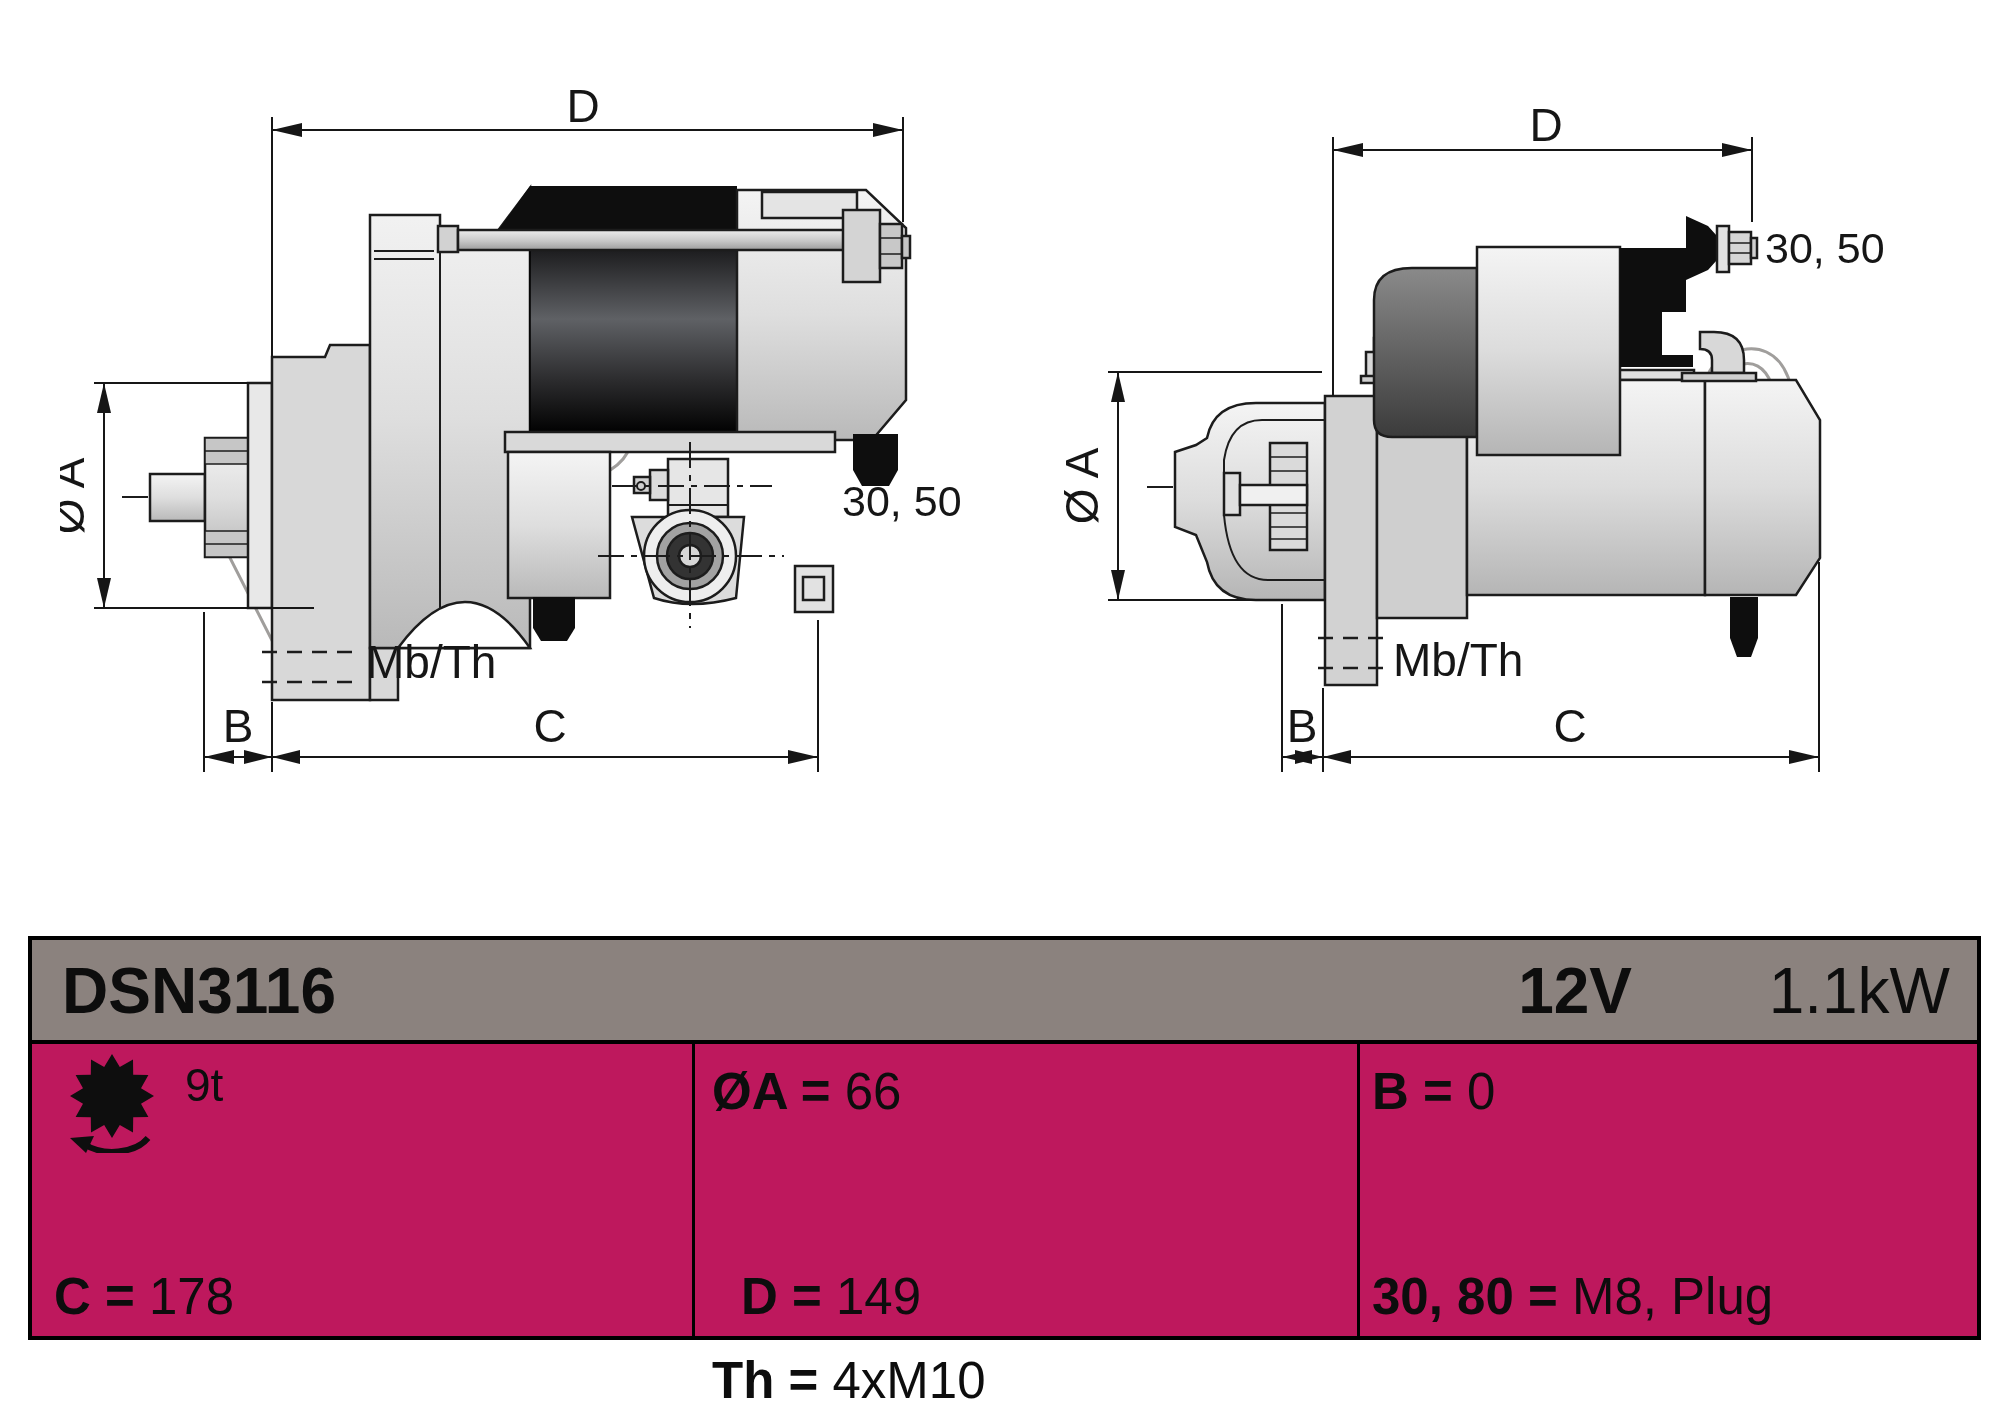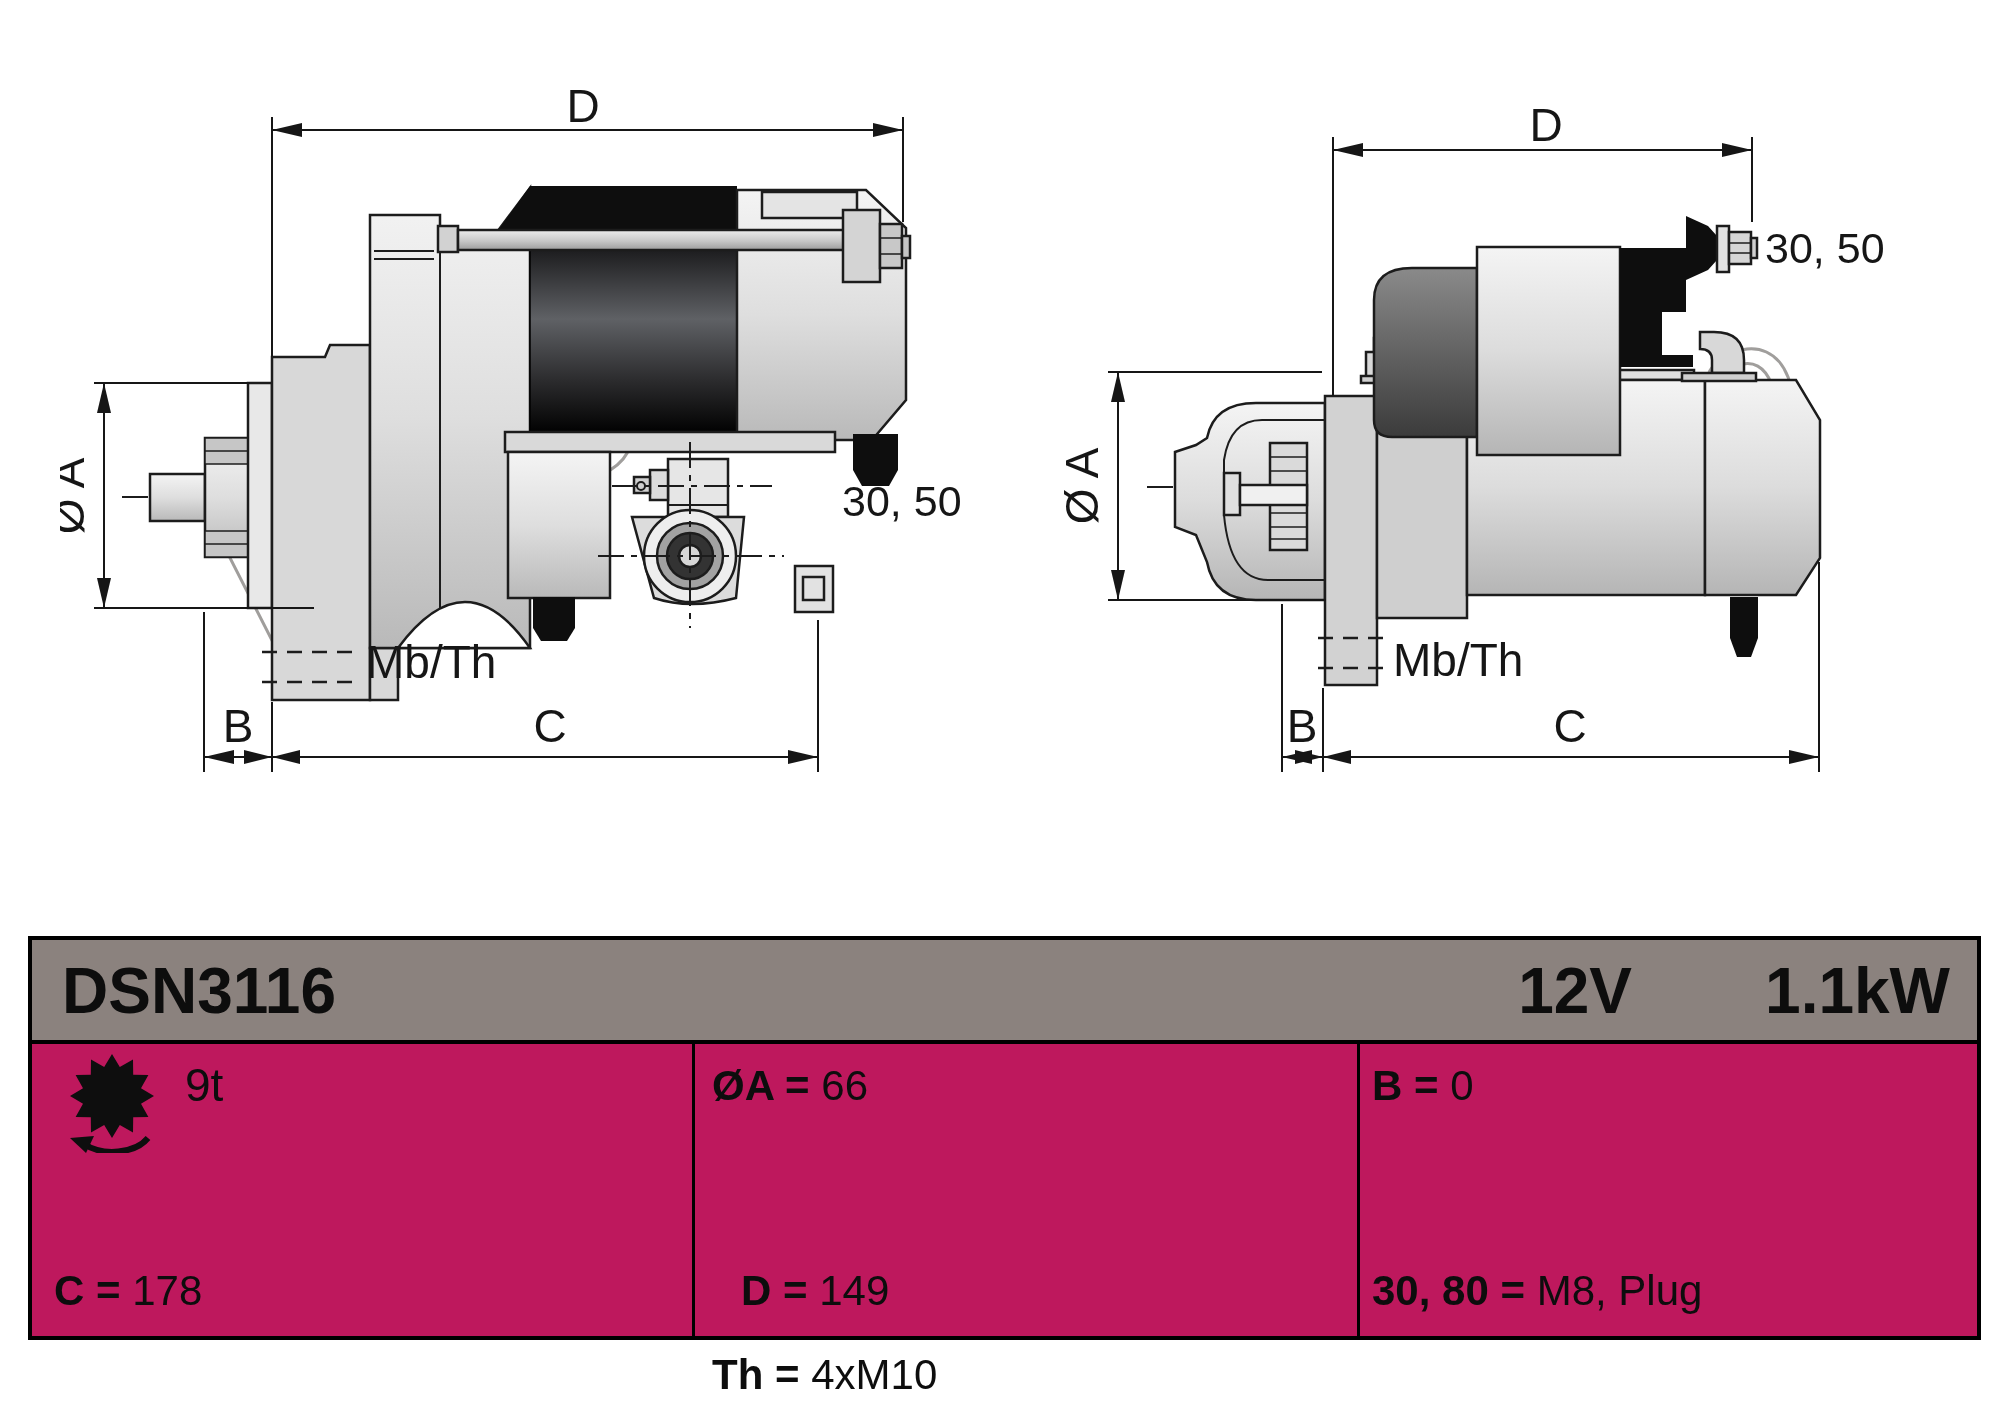--- a/index.html
+++ b/index.html
@@ -10,24 +10,24 @@
   .dim-label-sm{font-size:43px;}
   .wm{font-size:150px;font-weight:bold;letter-spacing:4px;fill:rgba(255,255,255,0.38);
       stroke:#a09e9c;stroke-width:3px;}
   .wm2{font-size:122px;}
   .drawing{position:absolute;}
   .spec-table{position:absolute;left:28px;top:936px;width:1953px;height:404px;
               border:4px solid #000;box-sizing:border-box;background:#be185d;}
   .spec-header{position:relative;height:100px;background:#8b827e;border-bottom:4px solid #000;box-sizing:content-box;}
   .spec-header .pn{position:absolute;left:30px;top:14px;font-size:64px;font-weight:bold;color:#0d0d0d;}
   .spec-header .volt{position:absolute;right:345px;top:14px;font-size:64px;font-weight:bold;color:#0d0d0d;margin-left:25px;}
-  .spec-header .pwr{position:absolute;right:27px;top:14px;font-size:64px;font-weight:bold;color:#0d0d0d;}
+  .spec-header .pwr{position:absolute;right:27px;top:14px;font-size:64px;font-weight:normal;color:#0d0d0d;}
   .spec-body{position:absolute;left:0;top:104px;right:0;bottom:0;}
   .vdiv{position:absolute;top:0;bottom:0;width:3px;background:#000;}
-  .cell{position:absolute;font-size:42px;white-space:nowrap;color:#0d0d0d;}
+  .cell{position:absolute;font-size:51px;white-space:nowrap;color:#0d0d0d;}
   .cell b{font-weight:bold;}
   .gear-icon{position:absolute;}
 </style>
 </head>
 <body>
 
 <div class="page">
 
   <svg class="drawing" style="left:60px;top:60px;width:900px;height:740px" viewBox="60 60 900 740">
     <defs>

